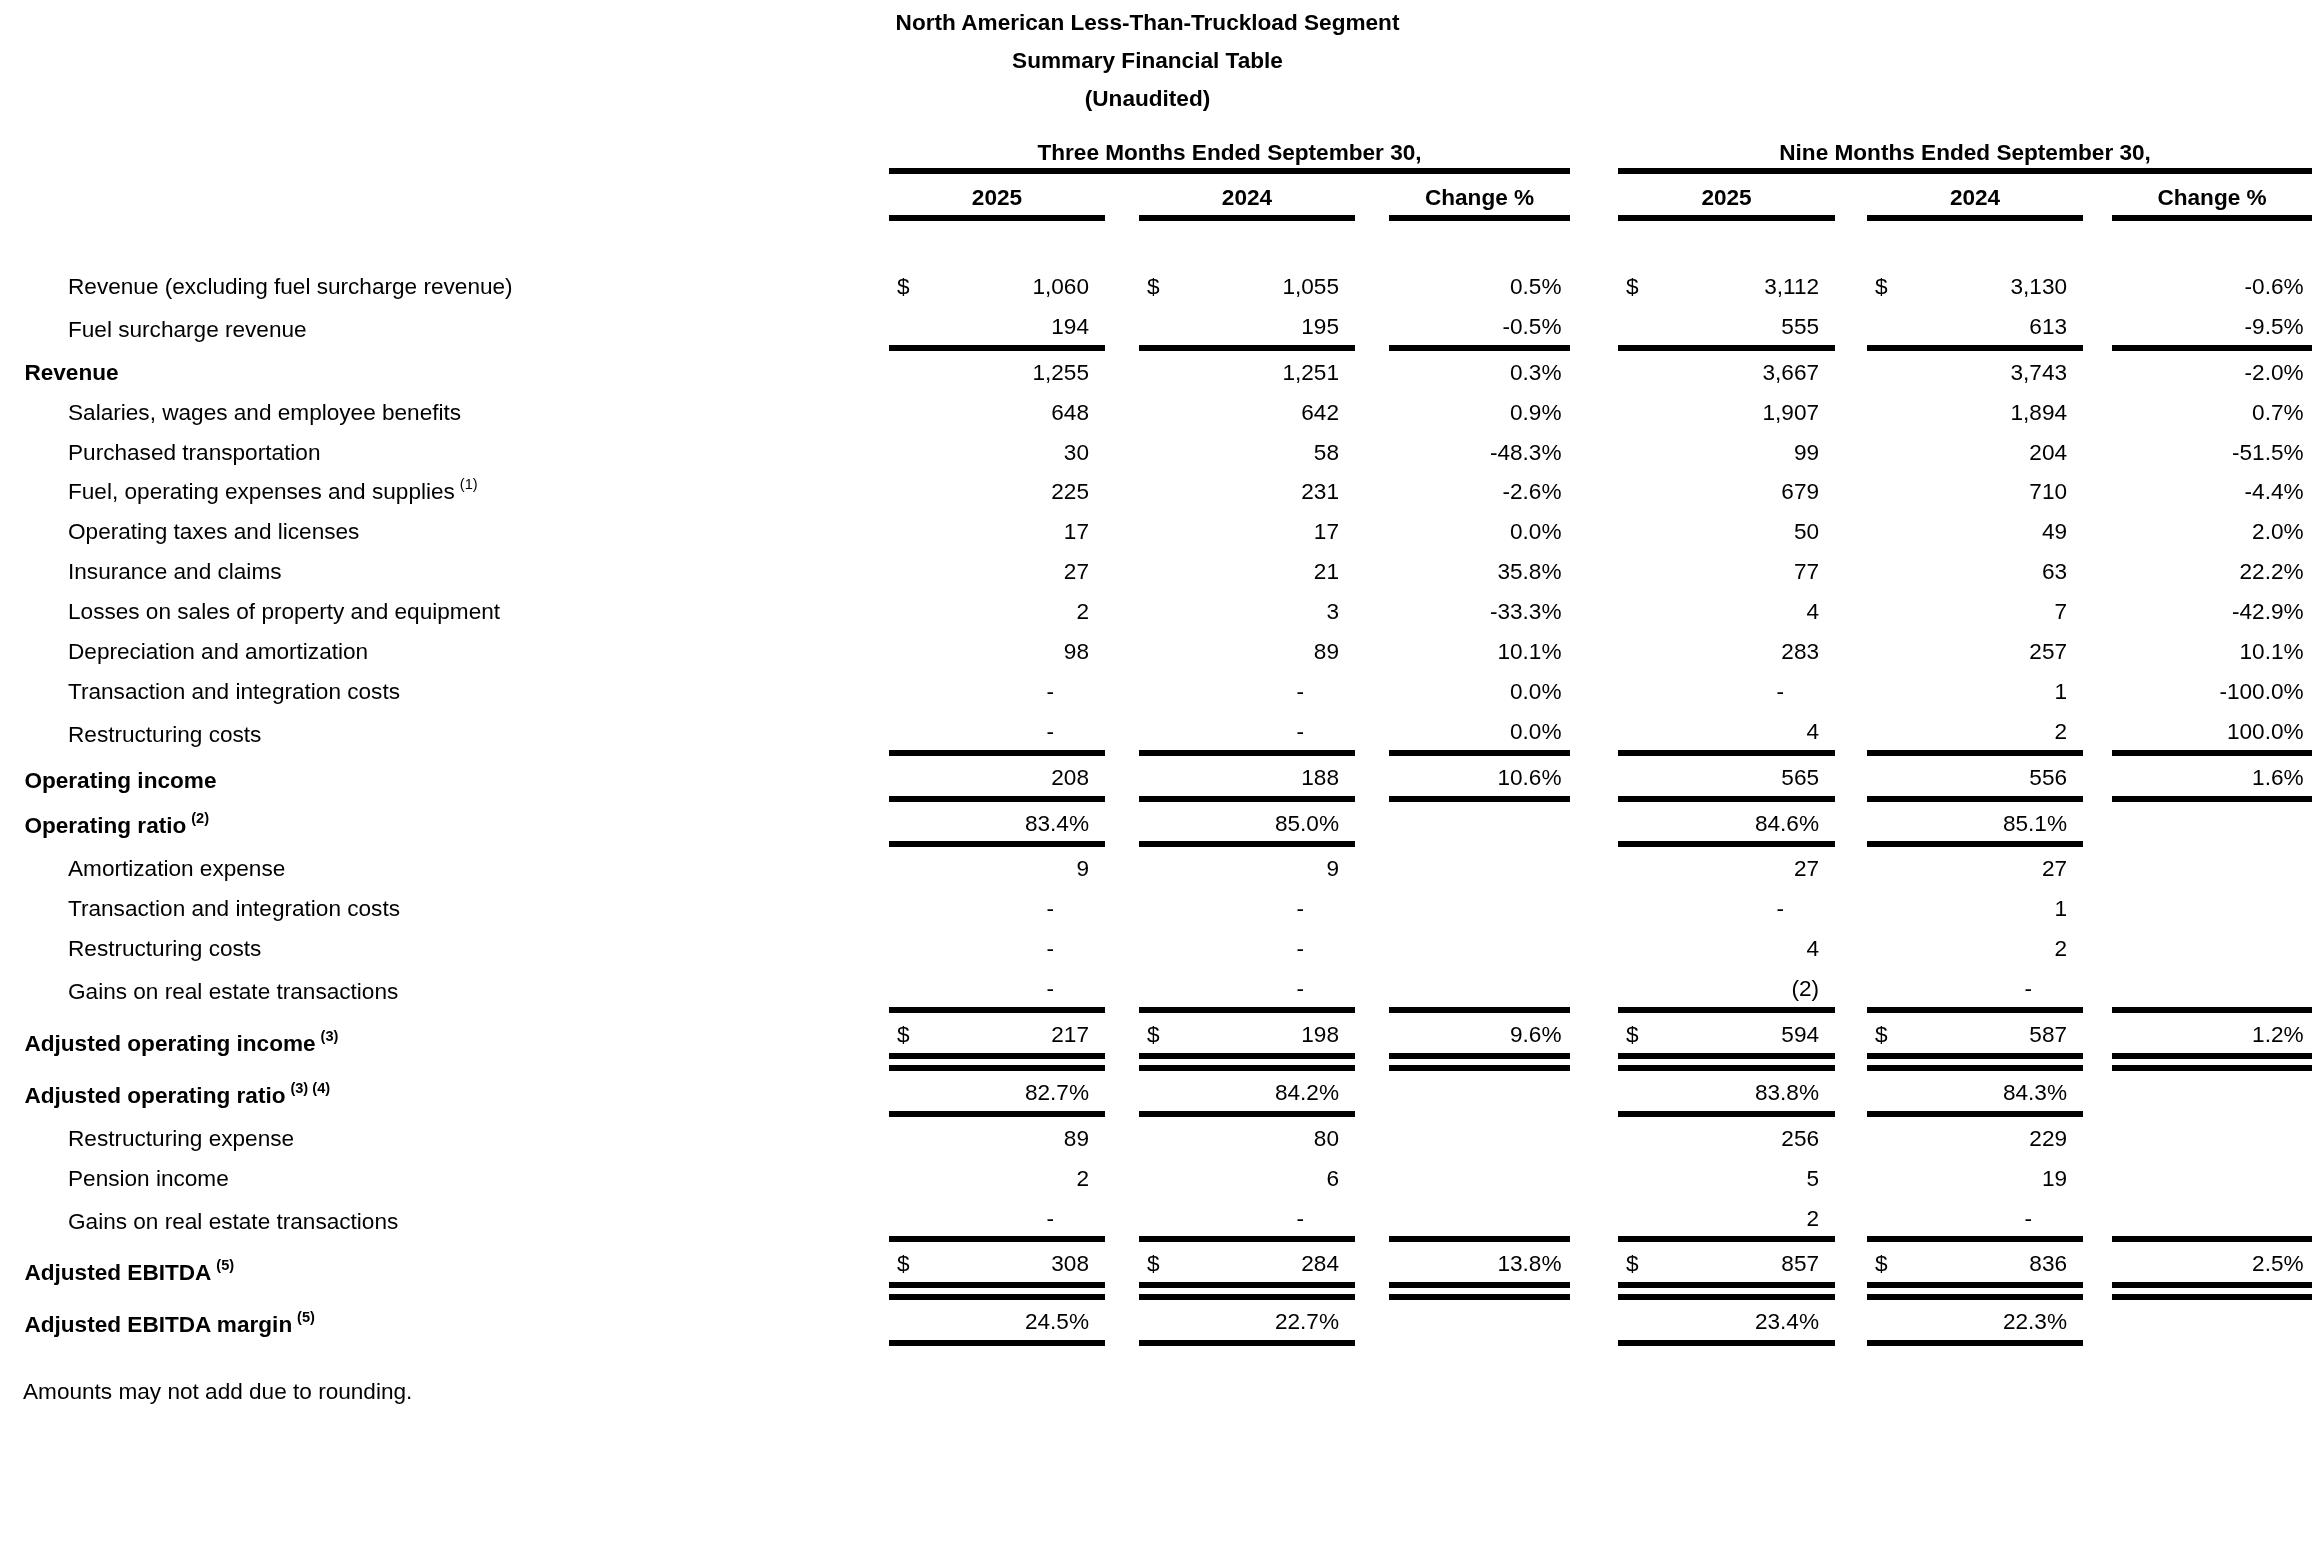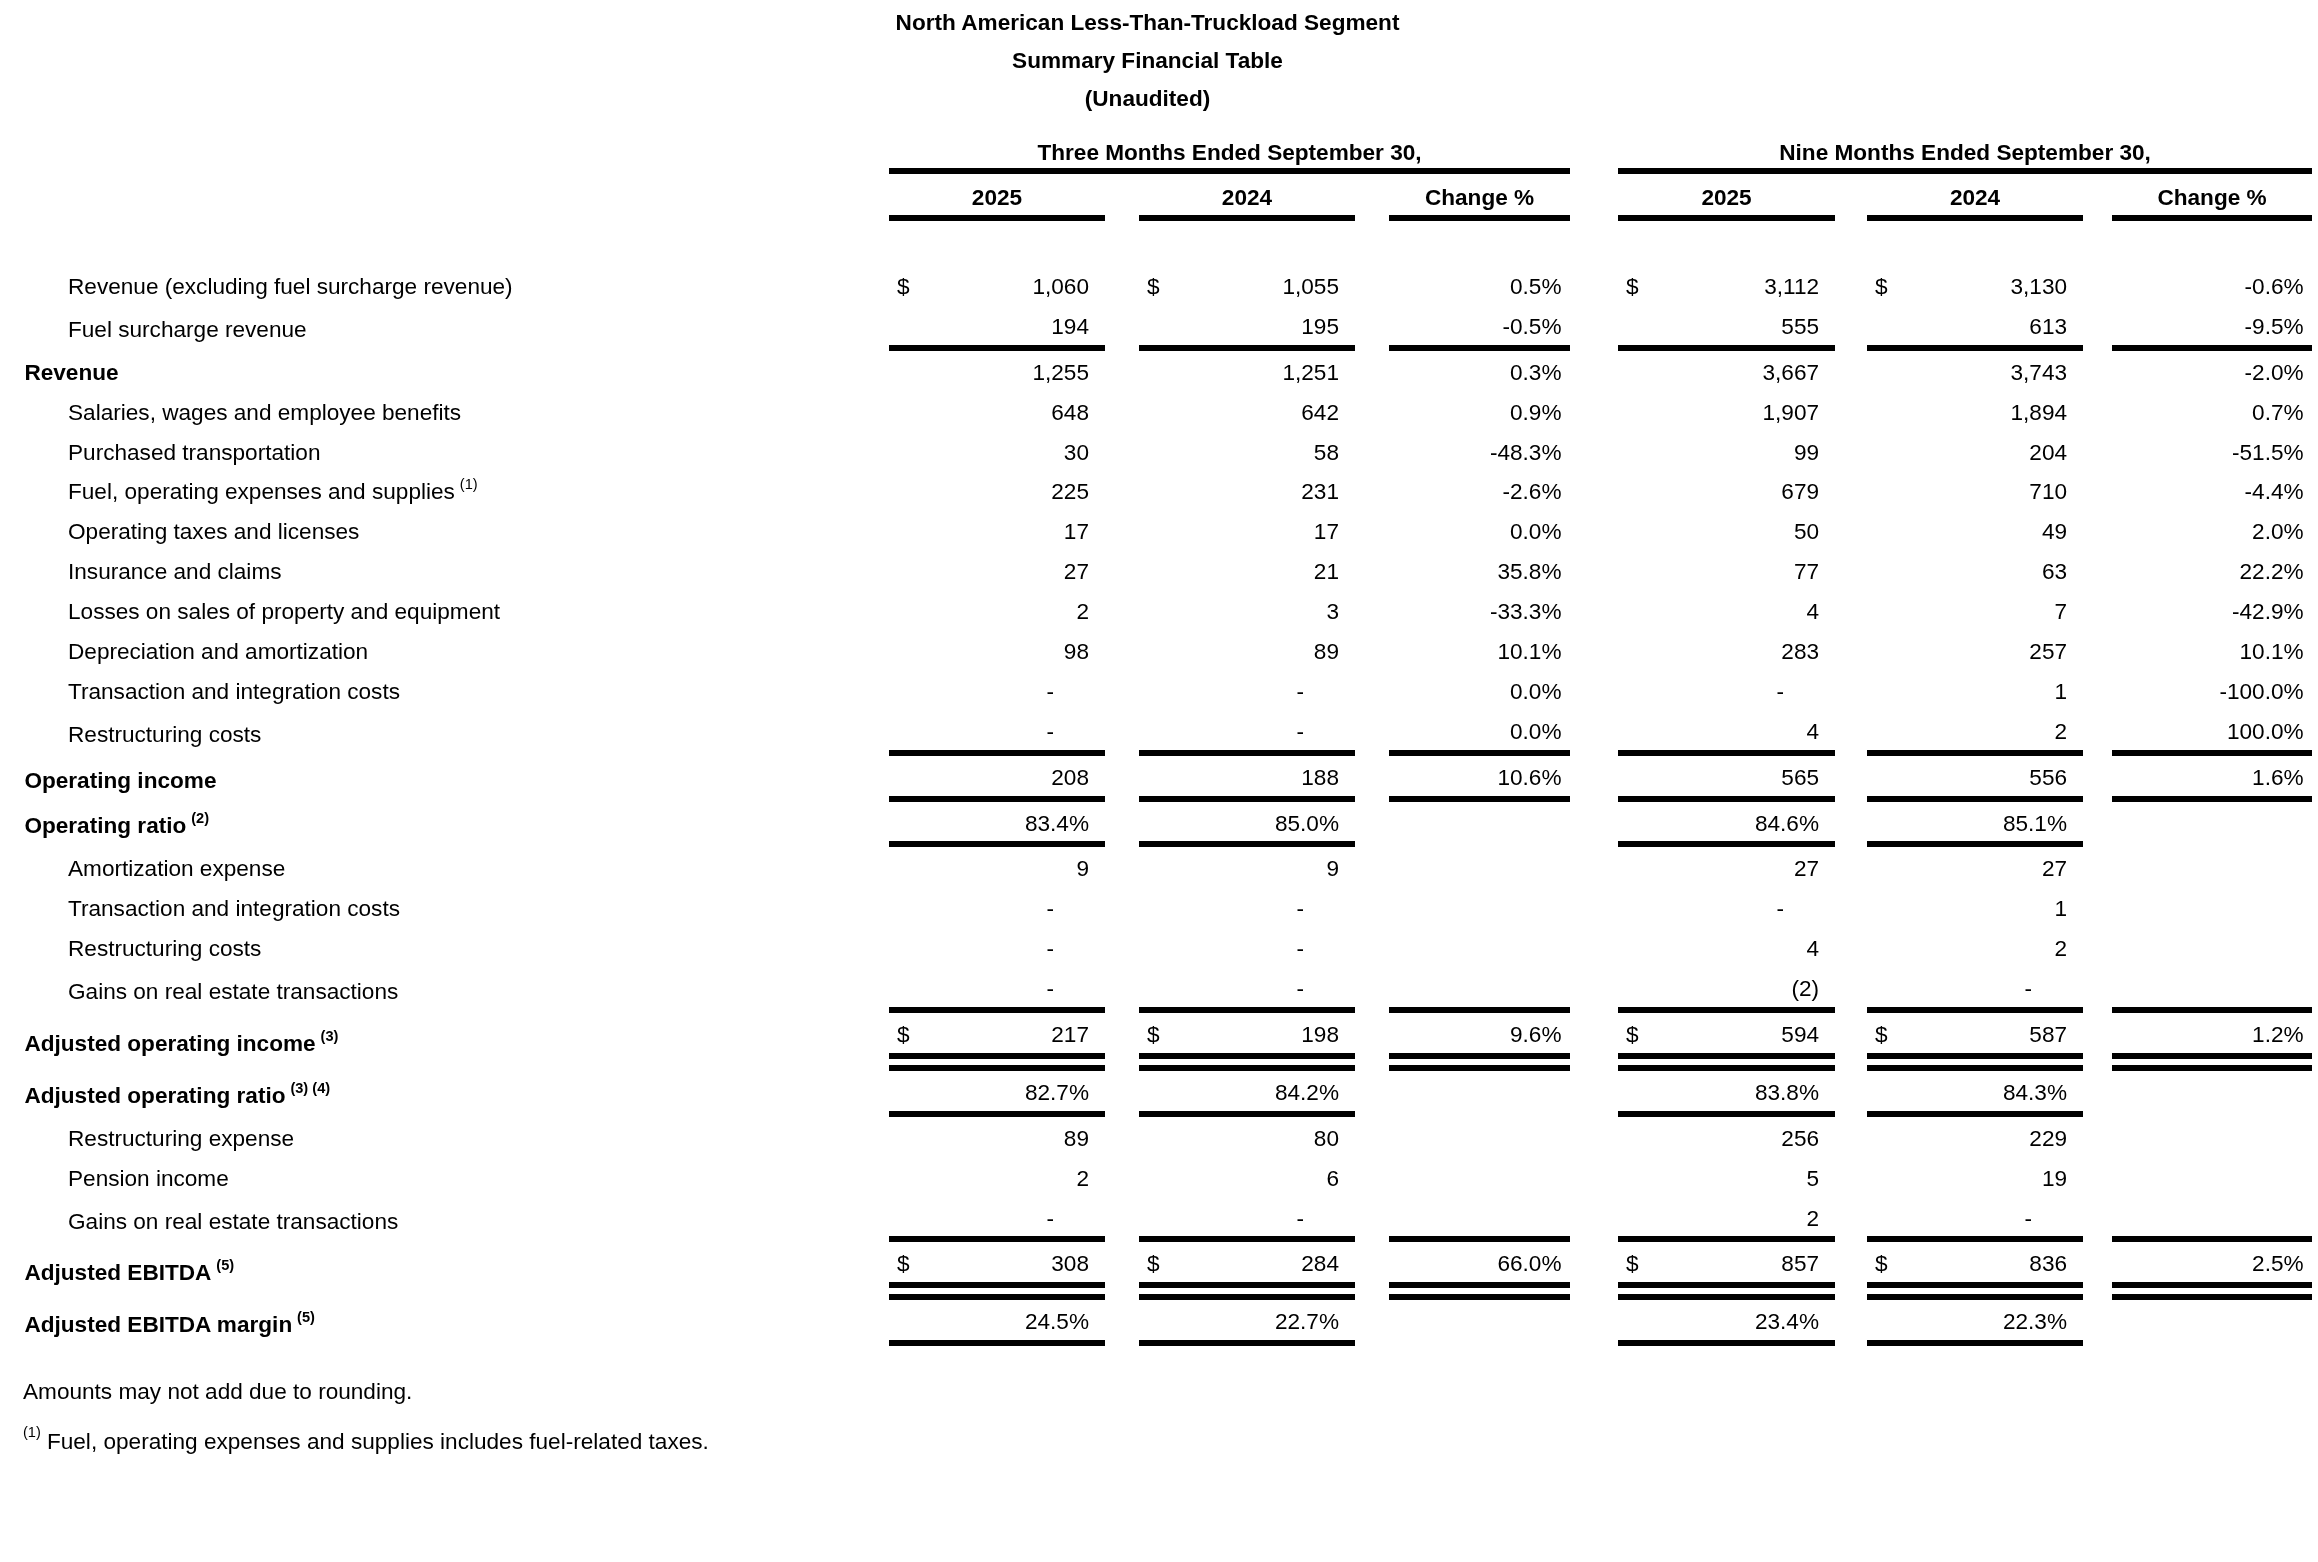--- a/index.html
+++ b/index.html
@@ -1124,21 +1124,21 @@
         <td class="v val">
           <span class="cell">
             <span class="cur">$</span>
             <span class="num">284</span>
           </span>
         </td>
         <td class="nob"></td>
         <td class="v chg">
           <span class="cell">
             <span class="cur"></span>
-            <span class="num">66.0%</span>
+            <span class="num">13.8%</span>
           </span>
         </td>
         <td class="nob"></td>
         <td class="v val">
           <span class="cell">
             <span class="cur">$</span>
             <span class="num">857</span>
           </span>
         </td>
         <td class="nob"></td>
@@ -1198,17 +1198,16 @@
             <span class="cur"></span>
             <span class="num"></span>
           </span>
         </td>
       </tr>
     </tbody>
 </table>
 
 <div class="fns">
   <div class="fn">Amounts may not add due to rounding.</div>
-  <div class="fn"><sup>(1)</sup><span>Fuel, operating expenses and supplies includes fuel-related taxes.</span></div>
   <div class="fn"></div>
 
 </div>
 
 
 </body></html>

